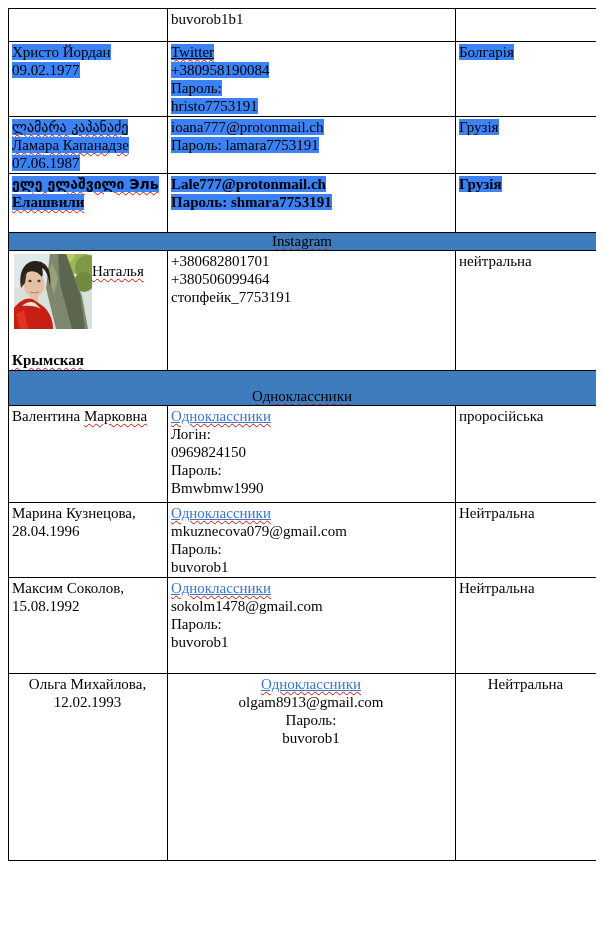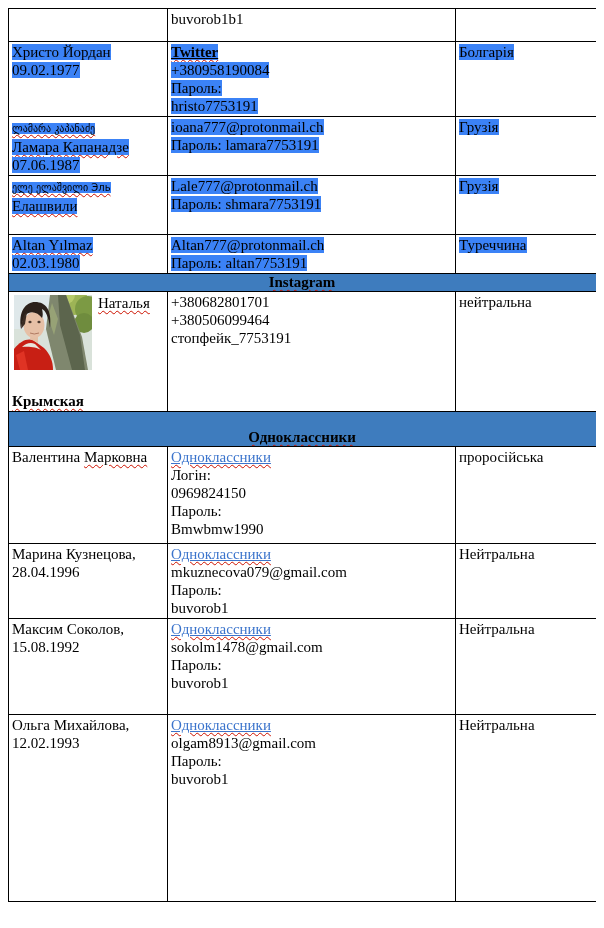--- a/index.html
+++ b/index.html
@@ -9,38 +9,38 @@
     font-size:15px;
   }
   table{border-collapse:collapse; table-layout:fixed; width:588px;}
   td{
     border:1px solid #000; vertical-align:top;
     padding:1px 4px 1px 3px; line-height:18px;
     overflow:hidden;
   }
   .line{min-height:18px;}
   .hl{background:#3b82f6;}
-  .b{font-weight:bold;text-align:right;}
+  .b{font-weight:normal;text-align:right;}
   .u{text-decoration:underline;}
   .sq{
     text-decoration:underline; text-decoration-style:wavy;
     text-decoration-color:#cc1100; text-decoration-thickness:1px;
     text-underline-offset:2px;
   }
   a.lnk{color:#3b74cc; text-decoration:underline; cursor:pointer;}
   td.section{
     background:#3e7cbe; text-align:center; vertical-align:bottom;
     padding:0 1px 1px 0; line-height:16px;
   }
   td.section .b{color:#000;}
-  .geo{font-family:"DejaVu Sans","DejaVu Serif",serif; font-size:10px;}
+  .geo{font-family:"DejaVu Sans","DejaVu Serif",serif; font-size:14px;}
   .prow{display:flex; align-items:flex-start;}
   .photo{width:78px; height:75px; flex:0 0 78px; margin:2px 0 0 2px;}
   .photo svg{display:block;}
-  .pname{margin-left:6px; padding-top:1px;}
+  .pname{padding-top:10px;}
   .pbelow{margin-top:22px;font-weight:bold;}
 </style>
 </head>
 <body>
 
 <table>
   <colgroup>
     <col style="width:159px">
       <col style="width:288px">
       <col style="width:141px">
@@ -75,44 +75,31 @@
           <div class="line"><span class="hl">07.06.1987</span></div>
         </td>
         <td>
           <div class="line"><span class="hl">ioana777@protonmail.ch</span></div>
           <div class="line"><span class="hl">Пароль: lamara7753191</span></div>
         </td>
         <td>
           <div class="line"><span class="hl">Грузія</span></div>
         </td>
       </tr>
-      <tr style="height: 59px;">
+      <tr style="height: 59px; font-weight: bold;">
         <td>
           <div class="line"><span class="hl geo"><span class="sq">ელე ელაშვილი Эль</span></span></div>
           <div class="line"><span class="hl"><span class="sq">Елашвили</span></span></div>
         </td>
         <td>
           <div class="line"><span class="hl">Lale777@protonmail.ch</span></div>
           <div class="line"><span class="hl">Пароль: shmara7753191</span></div>
         </td>
         <td>
           <div class="line"><span class="hl">Грузія</span></div>
-        </td>
-      </tr>
-      <tr style="height: 37px;">
-        <td>
-          <div class="line"><span class="hl"><span class="sq">Altan Yılmaz</span></span></div>
-          <div class="line"><span class="hl">02.03.1980</span></div>
-        </td>
-        <td>
-          <div class="line"><span class="hl">Altan777@protonmail.ch</span></div>
-          <div class="line"><span class="hl">Пароль: altan7753191</span></div>
-        </td>
-        <td>
-          <div class="line"><span class="hl">Туреччина</span></div>
         </td>
       </tr>
       <tr style="height: 17px;">
         <td colspan="3" class="section"><span class="b"><span class="sq">Instagram</span></span></td>
       </tr>
       <tr style="height: 110px;">
         <td>
           <div class="prow">
             <div class="photo">
               <svg width="78" height="75" viewBox="0 0 78 75" xmlns="http://www.w3.org/2000/svg">
@@ -191,21 +178,21 @@
         <td>
           <div class="line"><a class="lnk" href="#"><span class="sq">Одноклассники</span></a></div>
           <div class="line"><span>sokolm1478@gmail.com</span></div>
           <div class="line"><span>Пароль:</span></div>
           <div class="line"><span>buvorob1</span></div>
         </td>
         <td>
           <div class="line"><span>Нейтральна</span></div>
         </td>
       </tr>
-      <tr style="height: 187px;">
+      <tr style="height: 187px; text-align: center;">
         <td>
           <div class="line"><span>Ольга Михайлова,</span></div>
           <div class="line"><span>12.02.1993</span></div>
         </td>
         <td>
           <div class="line"><a class="lnk" href="#"><span class="sq">Одноклассники</span></a></div>
           <div class="line"><span>olgam8913@gmail.com</span></div>
           <div class="line"><span>Пароль:</span></div>
           <div class="line"><span>buvorob1</span></div>
         </td>

